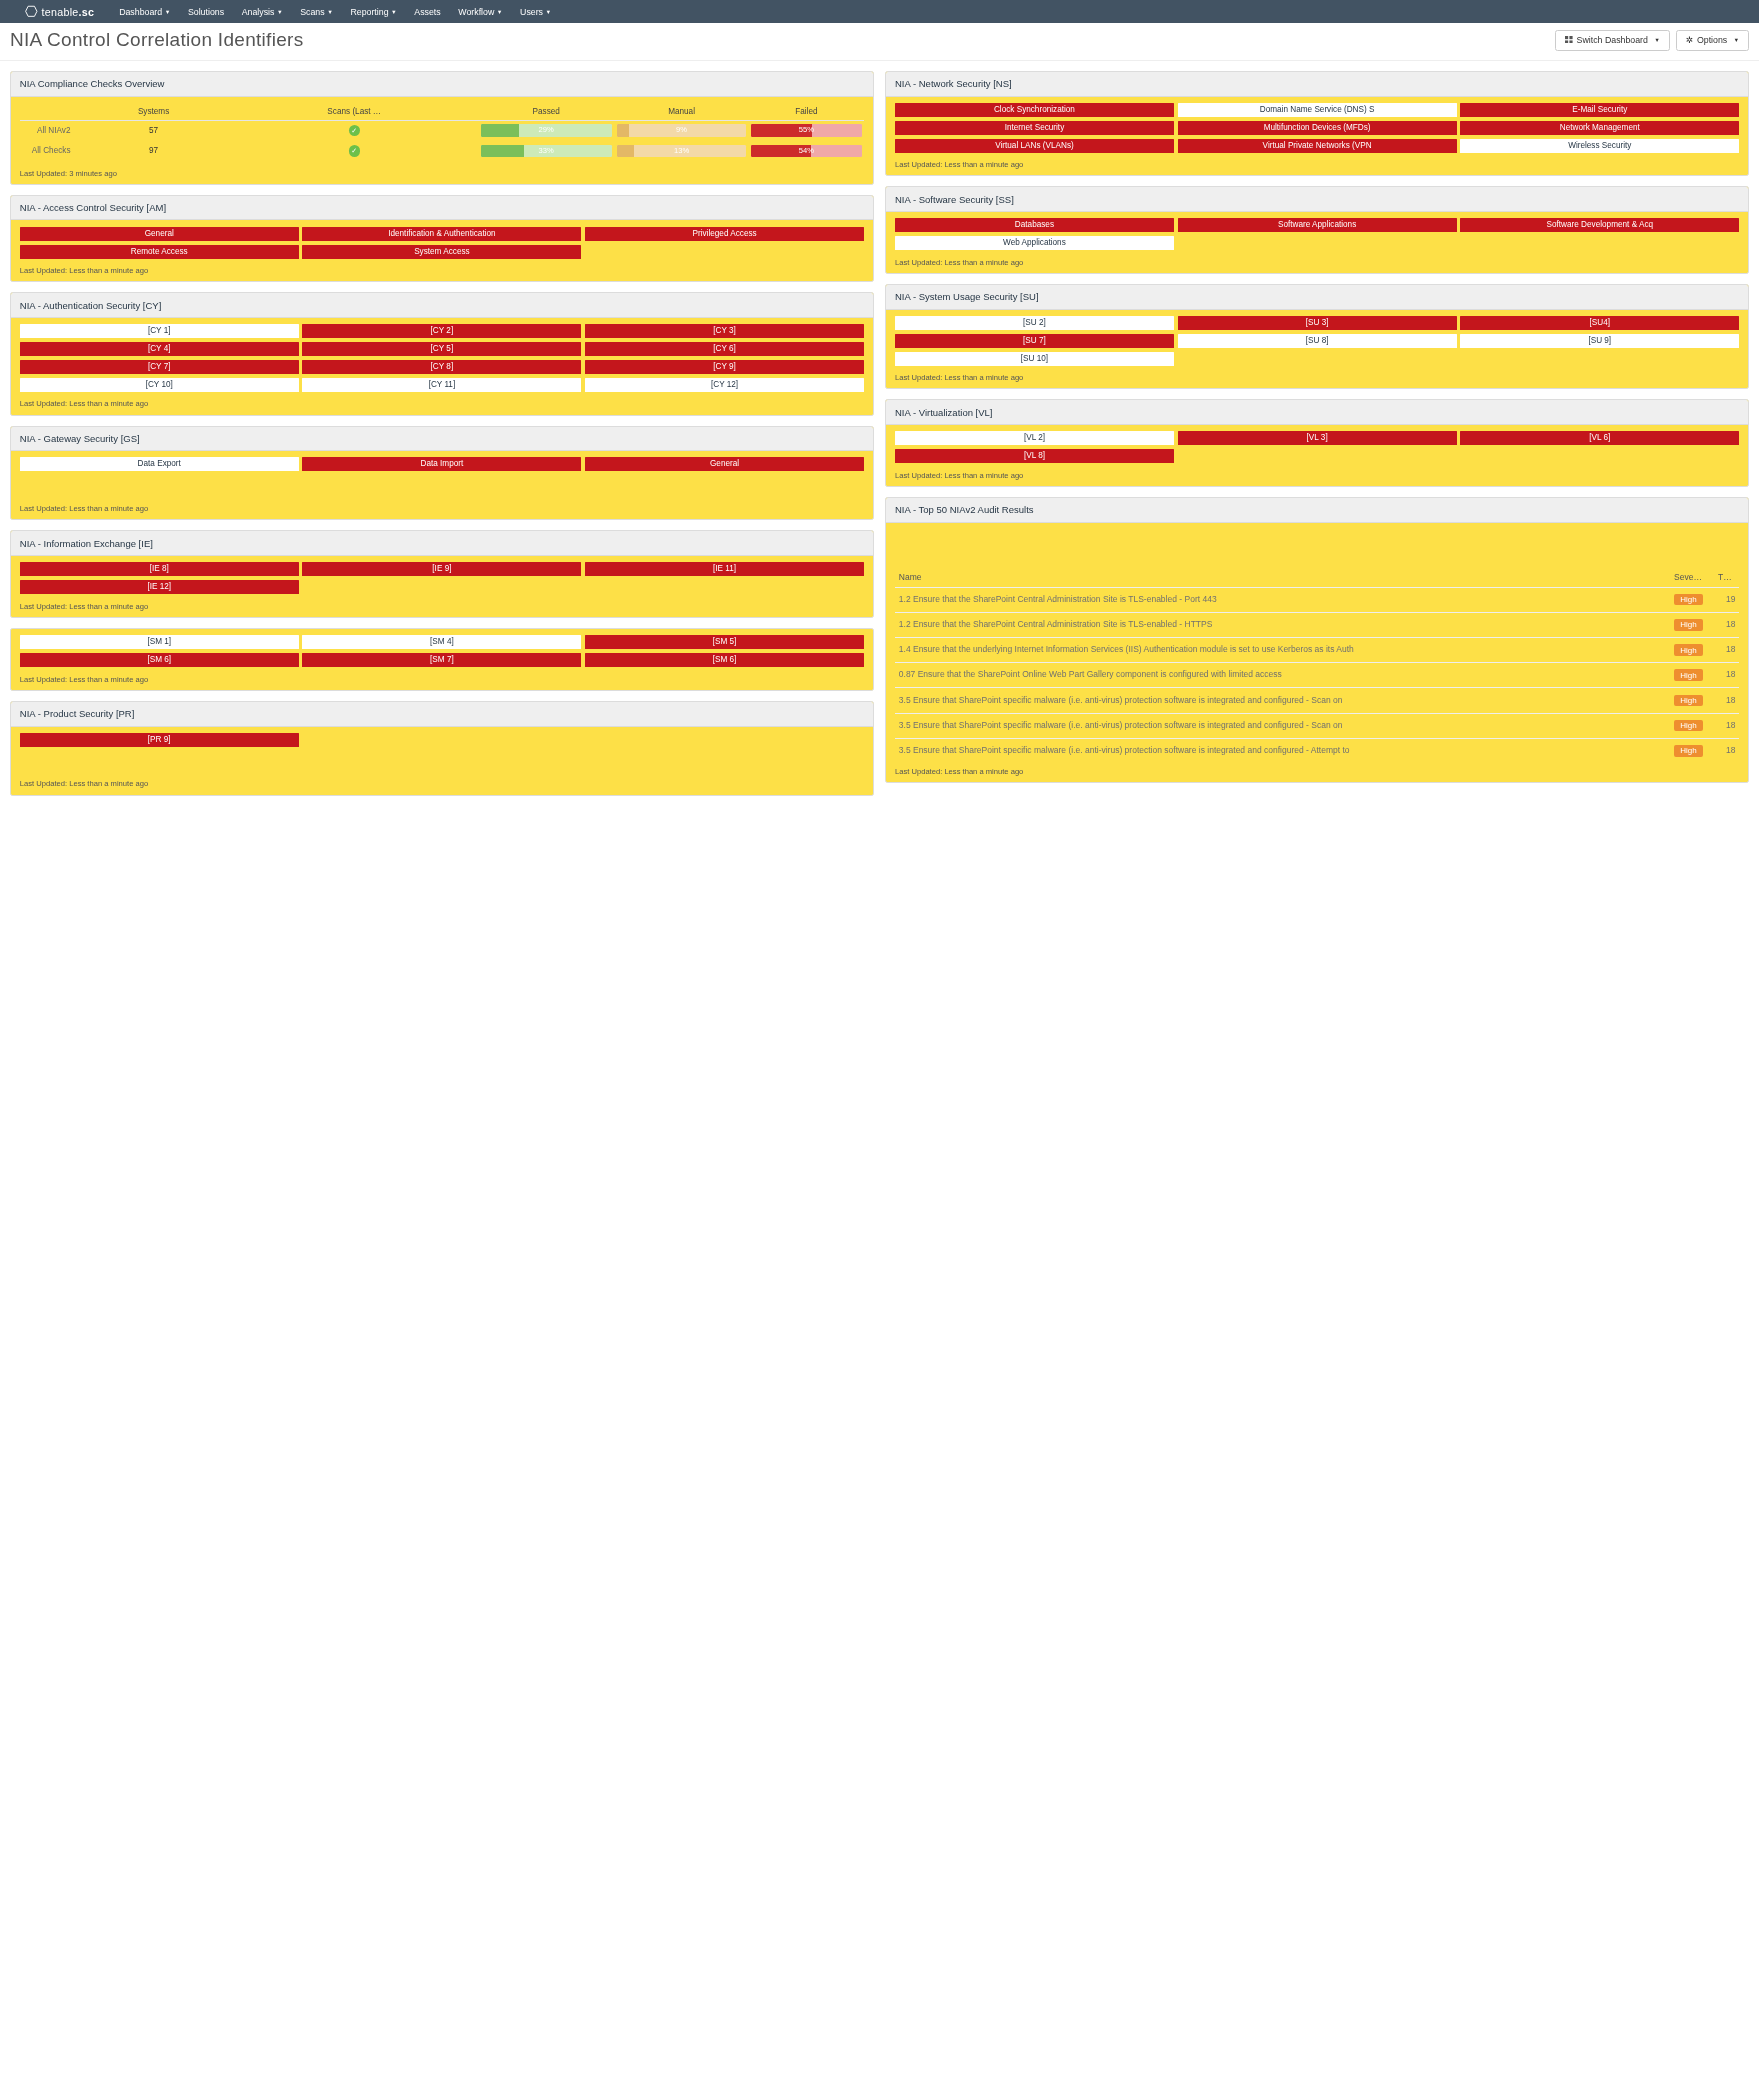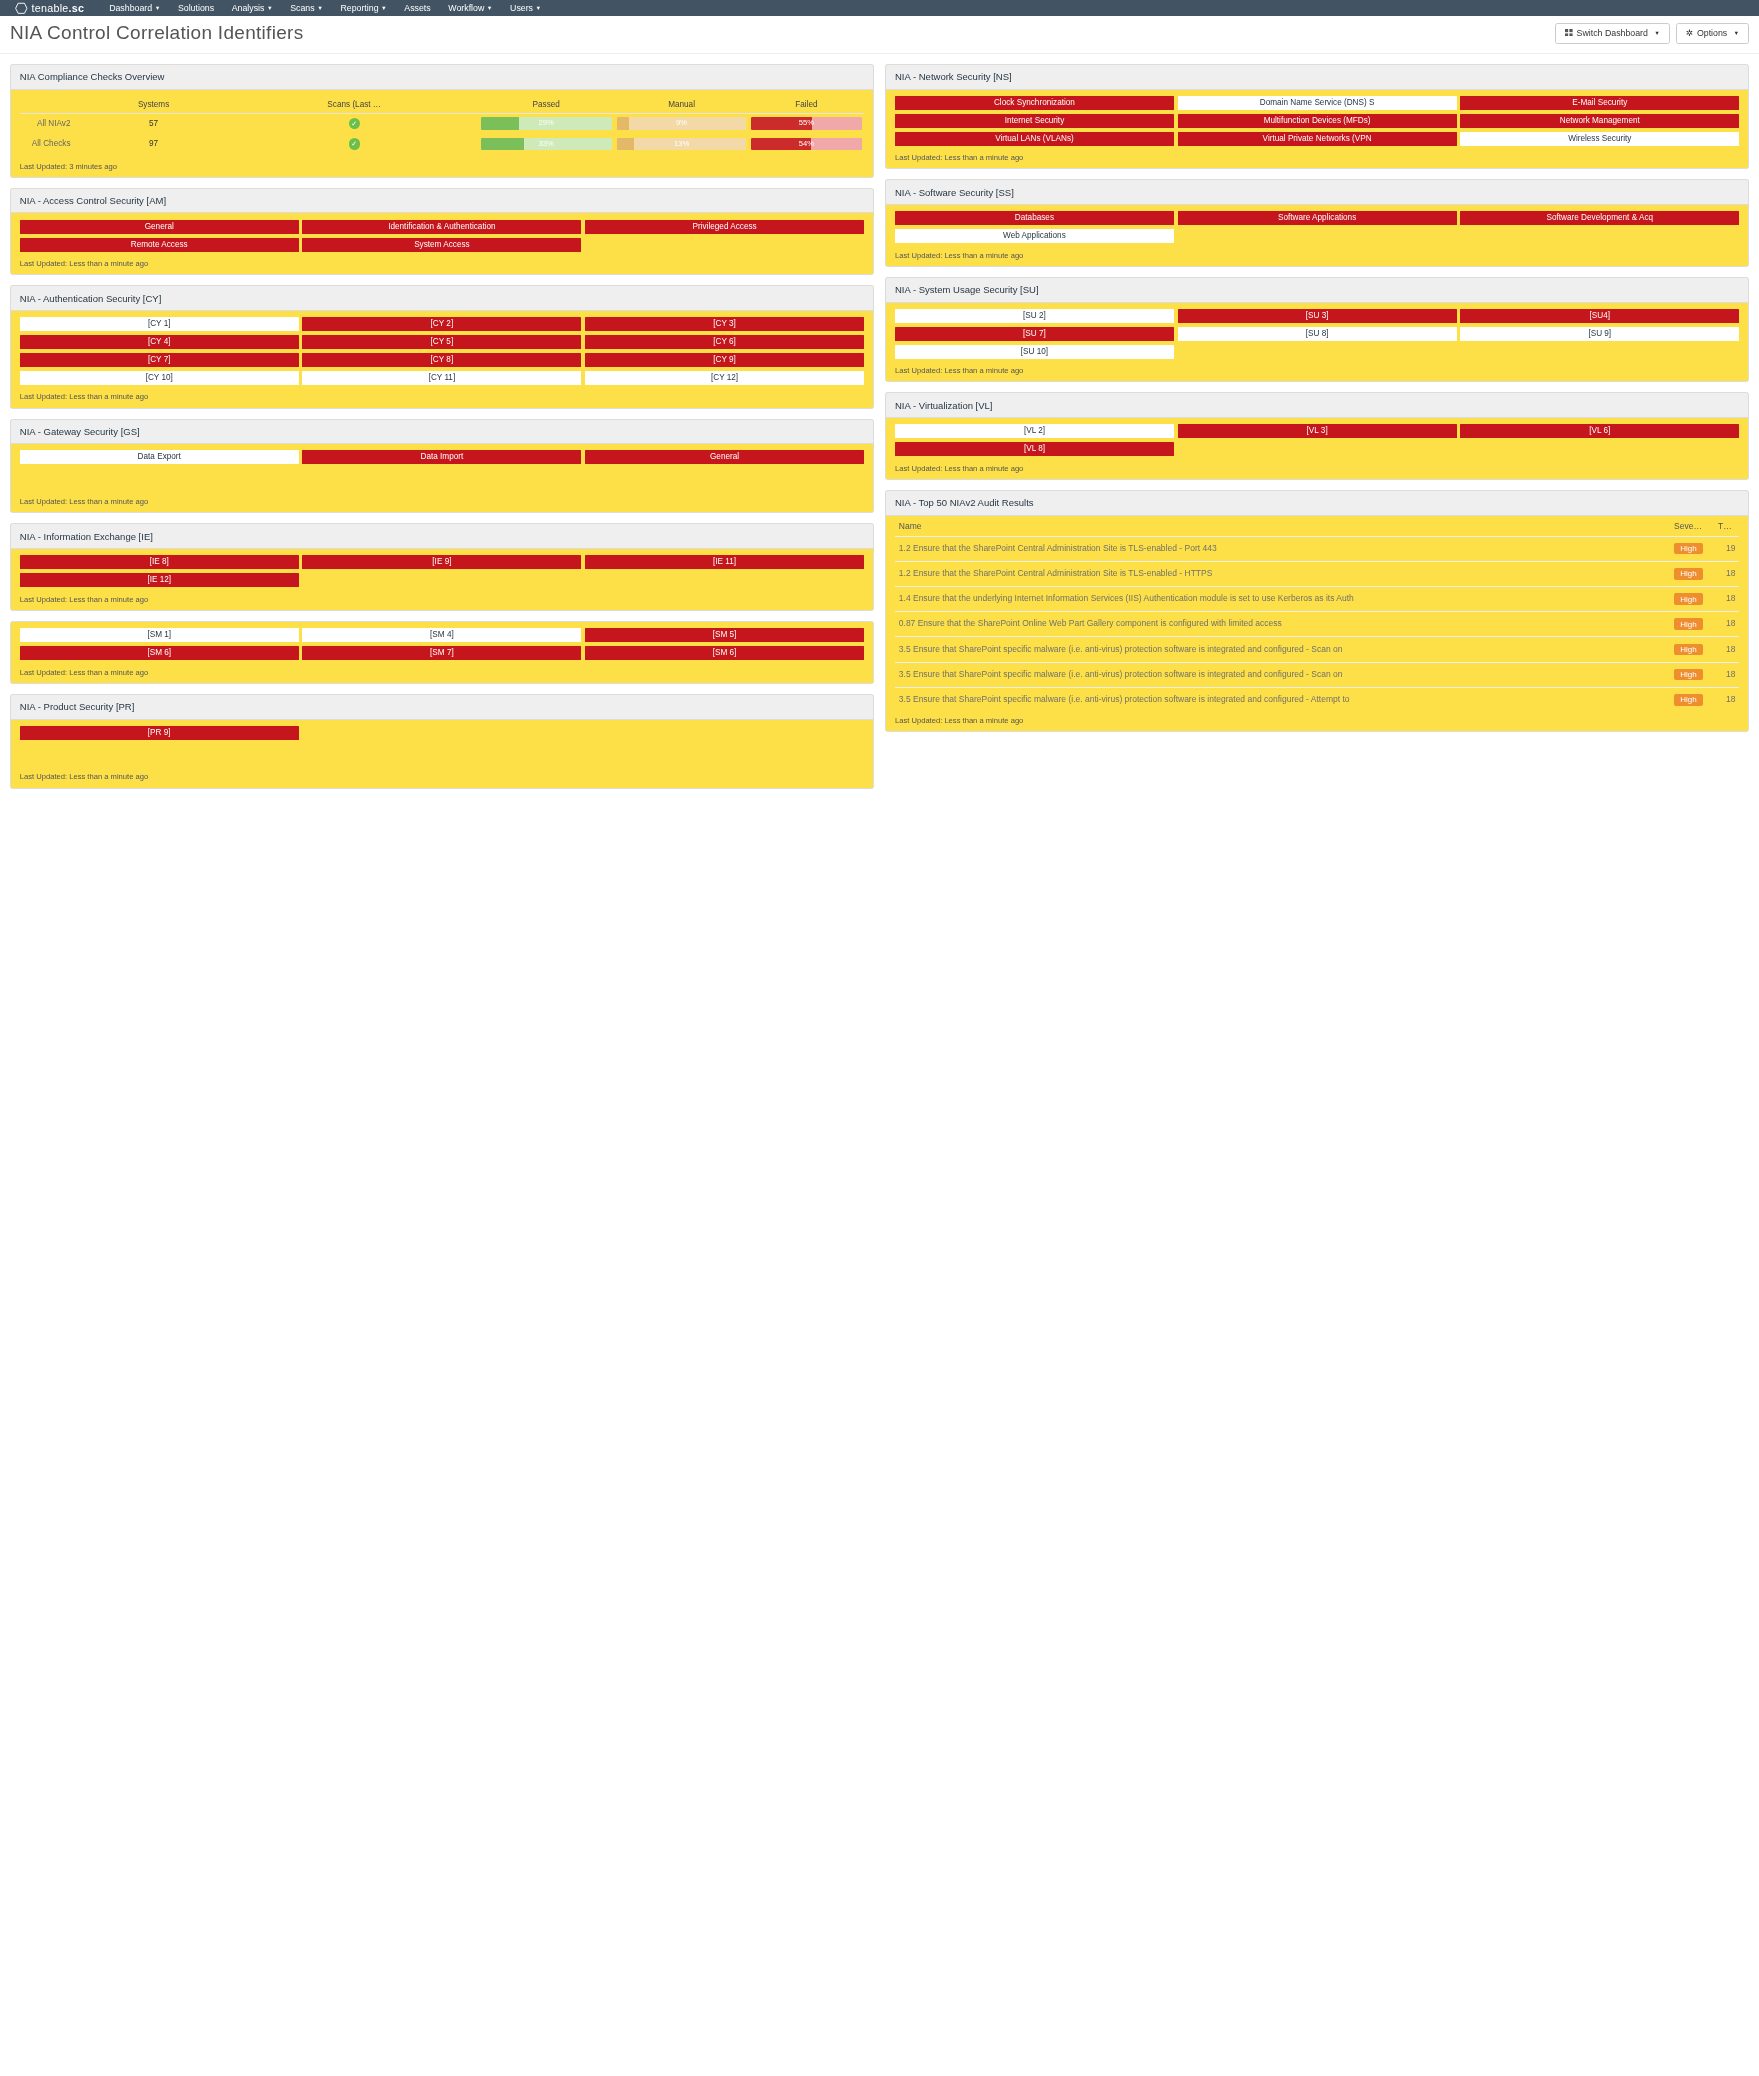--- a/index.html
+++ b/index.html
@@ -1,17 +1,17 @@
 <!DOCTYPE html>
 <html style="font-size:10px"><head>
 <meta charset="utf-8">
 <style>
 * { box-sizing: border-box; margin: 0; padding: 0; }
 body { font-family: -apple-system, "Helvetica Neue", Arial, sans-serif; background: #fff; color: #333; font-size: 8.8px; }
-.navbar { background: #425363; height: 16px; display: flex; align-items: center; padding: 0 15px; color: #fff; }
+.navbar { background: #425363; height: 23px; display: flex; padding: 0 25px; color: #fff; }
 .brand { display: flex; align-items: center; font-size: 10.7px; font-weight: 300; margin-right: 16px; letter-spacing: 0.3px; }
 .brand svg { margin-right: 3.8px; }
 .brand b { font-weight: 600; }
 .nav-items { display: flex; }
 .nav-item { padding: 0 8.8px; font-size: 8.8px; color: #fff; cursor: pointer; display: flex; align-items: center; height: 23px; }
 .caret { margin-left: 2.5px; font-size: 5.7px; }
 .page-header { display: flex; align-items: center; justify-content: space-between; padding: 6.3px 10px 8.8px; border-bottom: 0.6px solid #eee; }
 .page-title { font-size: 19px; font-weight: 300; color: #555; letter-spacing: 0.3px; }
 .header-buttons { display: flex; gap: 6.3px; padding-left: 12px; }
 .btn { background: #fff; border: 0.6px solid #ccc; border-radius: 2.5px; padding: 4.4px 8.8px; font-size: 8.8px; color: #333; cursor: pointer; display: inline-flex; align-items: center; gap: 3.8px; }
@@ -29,21 +29,21 @@
 .bar { position: relative; height: 12.6px; border-radius: 1.3px; overflow: hidden; color: #fff; font-size: 7.6px; line-height: 12.6px; text-align: center; }
 .bar .fill { position: absolute; top:0; left:0; bottom:0; }
 .bar .lbl { position: relative; z-index: 1; }
 .bar.green { background: #cdeab8; } .bar.green .fill { background: #7bbf5a; }
 .bar.amber { background: #f3d9a8; } .bar.amber .fill { background: #e3b866; }
 .bar.red { background: #f0a8a8; } .bar.red .fill { background: #cc2b2b; }
 .pill-grid { display: grid; grid-template-columns: repeat(3, 1fr); gap: 3.8px; }
 .pill { height: 14px; line-height: 14px; text-align: center; font-size: 8.2px; border-radius: 0.6px; overflow: hidden; white-space: nowrap; cursor: pointer; }
 .pill.red { background: #c4161c; color: #fff; }
 .pill.plain { background: #fff; color: #263645; }
-.audit-table { width: 100%; border-collapse: collapse; font-size: 8.5px; }
+.audit-table { width: 100%; border-collapse: collapse; font-size: 8.5px; margin-top: 44px; }
 .audit-table thead th { text-align: left; font-weight: 400; color: #555; padding: 5px 3.8px; }
 .audit-table tbody tr { border-top: 0.6px solid #eee; }
 .audit-table tbody td { padding: 6.3px 3.8px; color: #707070; vertical-align: top; }
 .sev-badge { background: #ee8e2f; color: #fff; padding: 1.3px 6.3px; border-radius: 1.9px; font-size: 8px; display: inline-block; }
 .audit-scroll { max-height: 272px; overflow-y: auto; padding: 0 8.8px; }
 .audit-scroll::-webkit-scrollbar { width: 5px; }
 .audit-scroll::-webkit-scrollbar-thumb { background: #ccc; border-radius: 2.5px; }
 .col-name { width: auto; }
 .col-sev { width: 44px; }
 .col-tot { width: 25px; text-align: right; }

